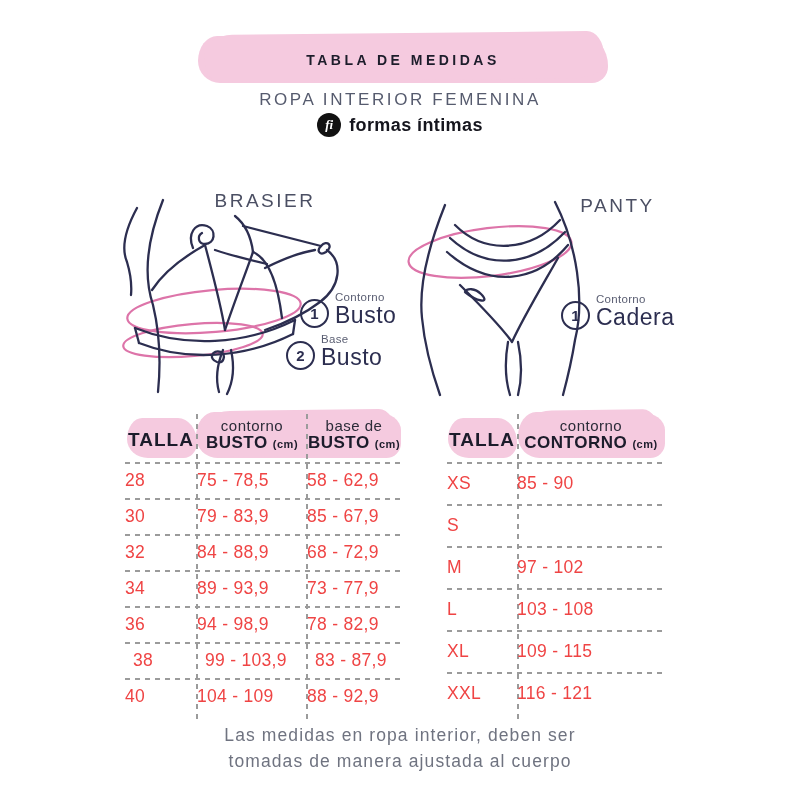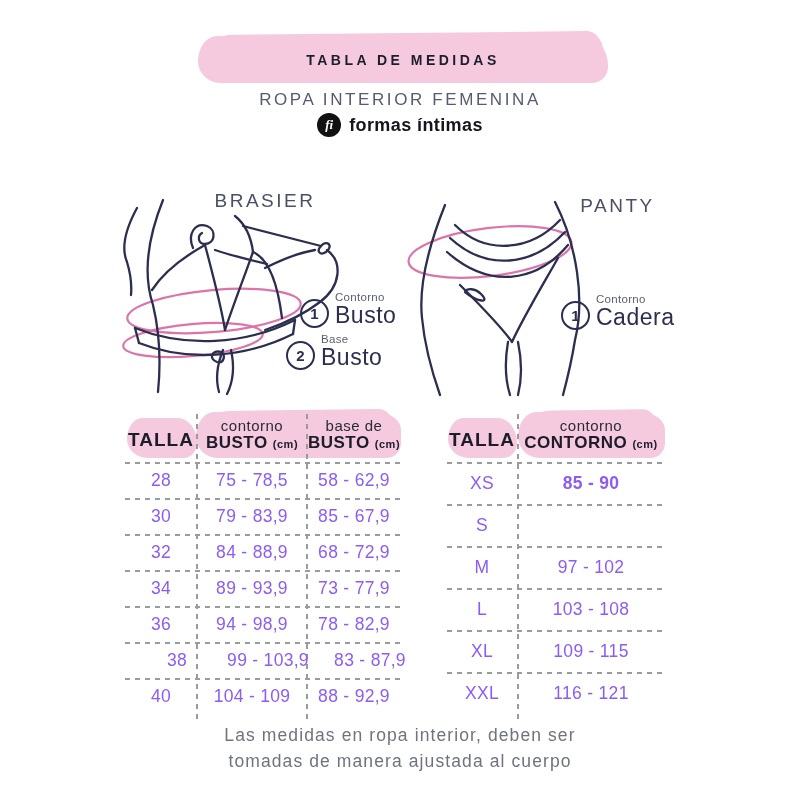--- a/index.html
+++ b/index.html
@@ -41,21 +41,21 @@
   .hline{position:absolute;height:2px;z-index:2;
     background:repeating-linear-gradient(90deg,#9b9b9b 0 5px,transparent 5px 10px);}
   .vline{position:absolute;width:2px;z-index:2;
     background:repeating-linear-gradient(180deg,#9b9b9b 0 5px,transparent 5px 10px);}
   .hcell{position:absolute;z-index:3;text-align:center;}
   .h-talla{font-size:19px;font-weight:bold;color:#1c1c2b;letter-spacing:1px;}
   .h-top{display:block;font-size:15px;color:#2b2b38;letter-spacing:.5px;line-height:16px;}
   .h-main{display:block;font-size:17px;font-weight:bold;color:#1c1c2b;letter-spacing:.5px;line-height:18px;}
   .unit{font-size:11px;font-weight:bold;}
   .trow{position:absolute;display:flex;align-items:center;z-index:3;}
-  .tcell{text-align:center;font-size:17.5px;color:#8b5cf6;letter-spacing:.3px;}
+  .tcell{font-size:17.5px;color:#ef4444;letter-spacing:.3px;}
 
   
   .footer{left:0;top:722px;width:800px;text-align:center;font-size:17.5px;color:#6f7380;letter-spacing:1.1px;line-height:26px;}
 </style>
 </head>
 <body>
 
 <div class="page">
 
   <div class="abs title-blob">
@@ -174,21 +174,21 @@
     <div class="trow" style="left:0;top:160px;width:276px;height:36px;">
       <span class="tcell" style="width:72px;">34</span>
       <span class="tcell" style="width:110px;">89 - 93,9</span>
       <span class="tcell" style="width:94px;">73 - 77,9</span>
     </div>
     <div class="trow" style="left:0;top:196px;width:276px;height:36px;">
       <span class="tcell" style="width:72px;">36</span>
       <span class="tcell" style="width:110px;">94 - 98,9</span>
       <span class="tcell" style="width:94px;">78 - 82,9</span>
     </div>
-    <div class="trow" style="left:16px;top:232px;width:276px;height:36px;">
+    <div class="trow" style="left:8px;top:232px;width:276px;height:36px;">
       <span class="tcell" style="width:72px;">38</span>
       <span class="tcell" style="width:110px;">99 - 103,9</span>
       <span class="tcell" style="width:94px;">83 - 87,9</span>
     </div>
     <div class="trow" style="left:0;top:268px;width:276px;height:36px;">
       <span class="tcell" style="width:72px;">40</span>
       <span class="tcell" style="width:110px;">104 - 109</span>
       <span class="tcell" style="width:94px;">88 - 92,9</span>
     </div>
   </div>
@@ -206,21 +206,21 @@
     <div class="hline" style="left:0;top:262px;width:218px;"></div>
 
     <div class="hcell h-talla" style="left:0;top:19px;width:70px;">TALLA</div>
     <div class="hcell" style="left:70px;top:8px;width:148px;">
       <span class="h-top">contorno</span>
       <span class="h-main"><span>CONTORNO</span> <span class="unit">(cm)</span></span>
     </div>
 
     <div class="trow" style="left:0;top:52px;width:218px;height:42px;">
       <span class="tcell" style="width:70px;">XS</span>
-      <span class="tcell" style="width:148px;font-weight:bold;">85 - 90</span>
+      <span class="tcell" style="width:148px;">85 - 90</span>
     </div>
     <div class="trow" style="left:0;top:94px;width:218px;height:42px;">
       <span class="tcell" style="width:70px;">S</span>
     </div>
     <div class="trow" style="left:0;top:136px;width:218px;height:42px;">
       <span class="tcell" style="width:70px;">M</span>
       <span class="tcell" style="width:148px;">97 - 102</span>
     </div>
     <div class="trow" style="left:0;top:178px;width:218px;height:42px;">
       <span class="tcell" style="width:70px;">L</span>

